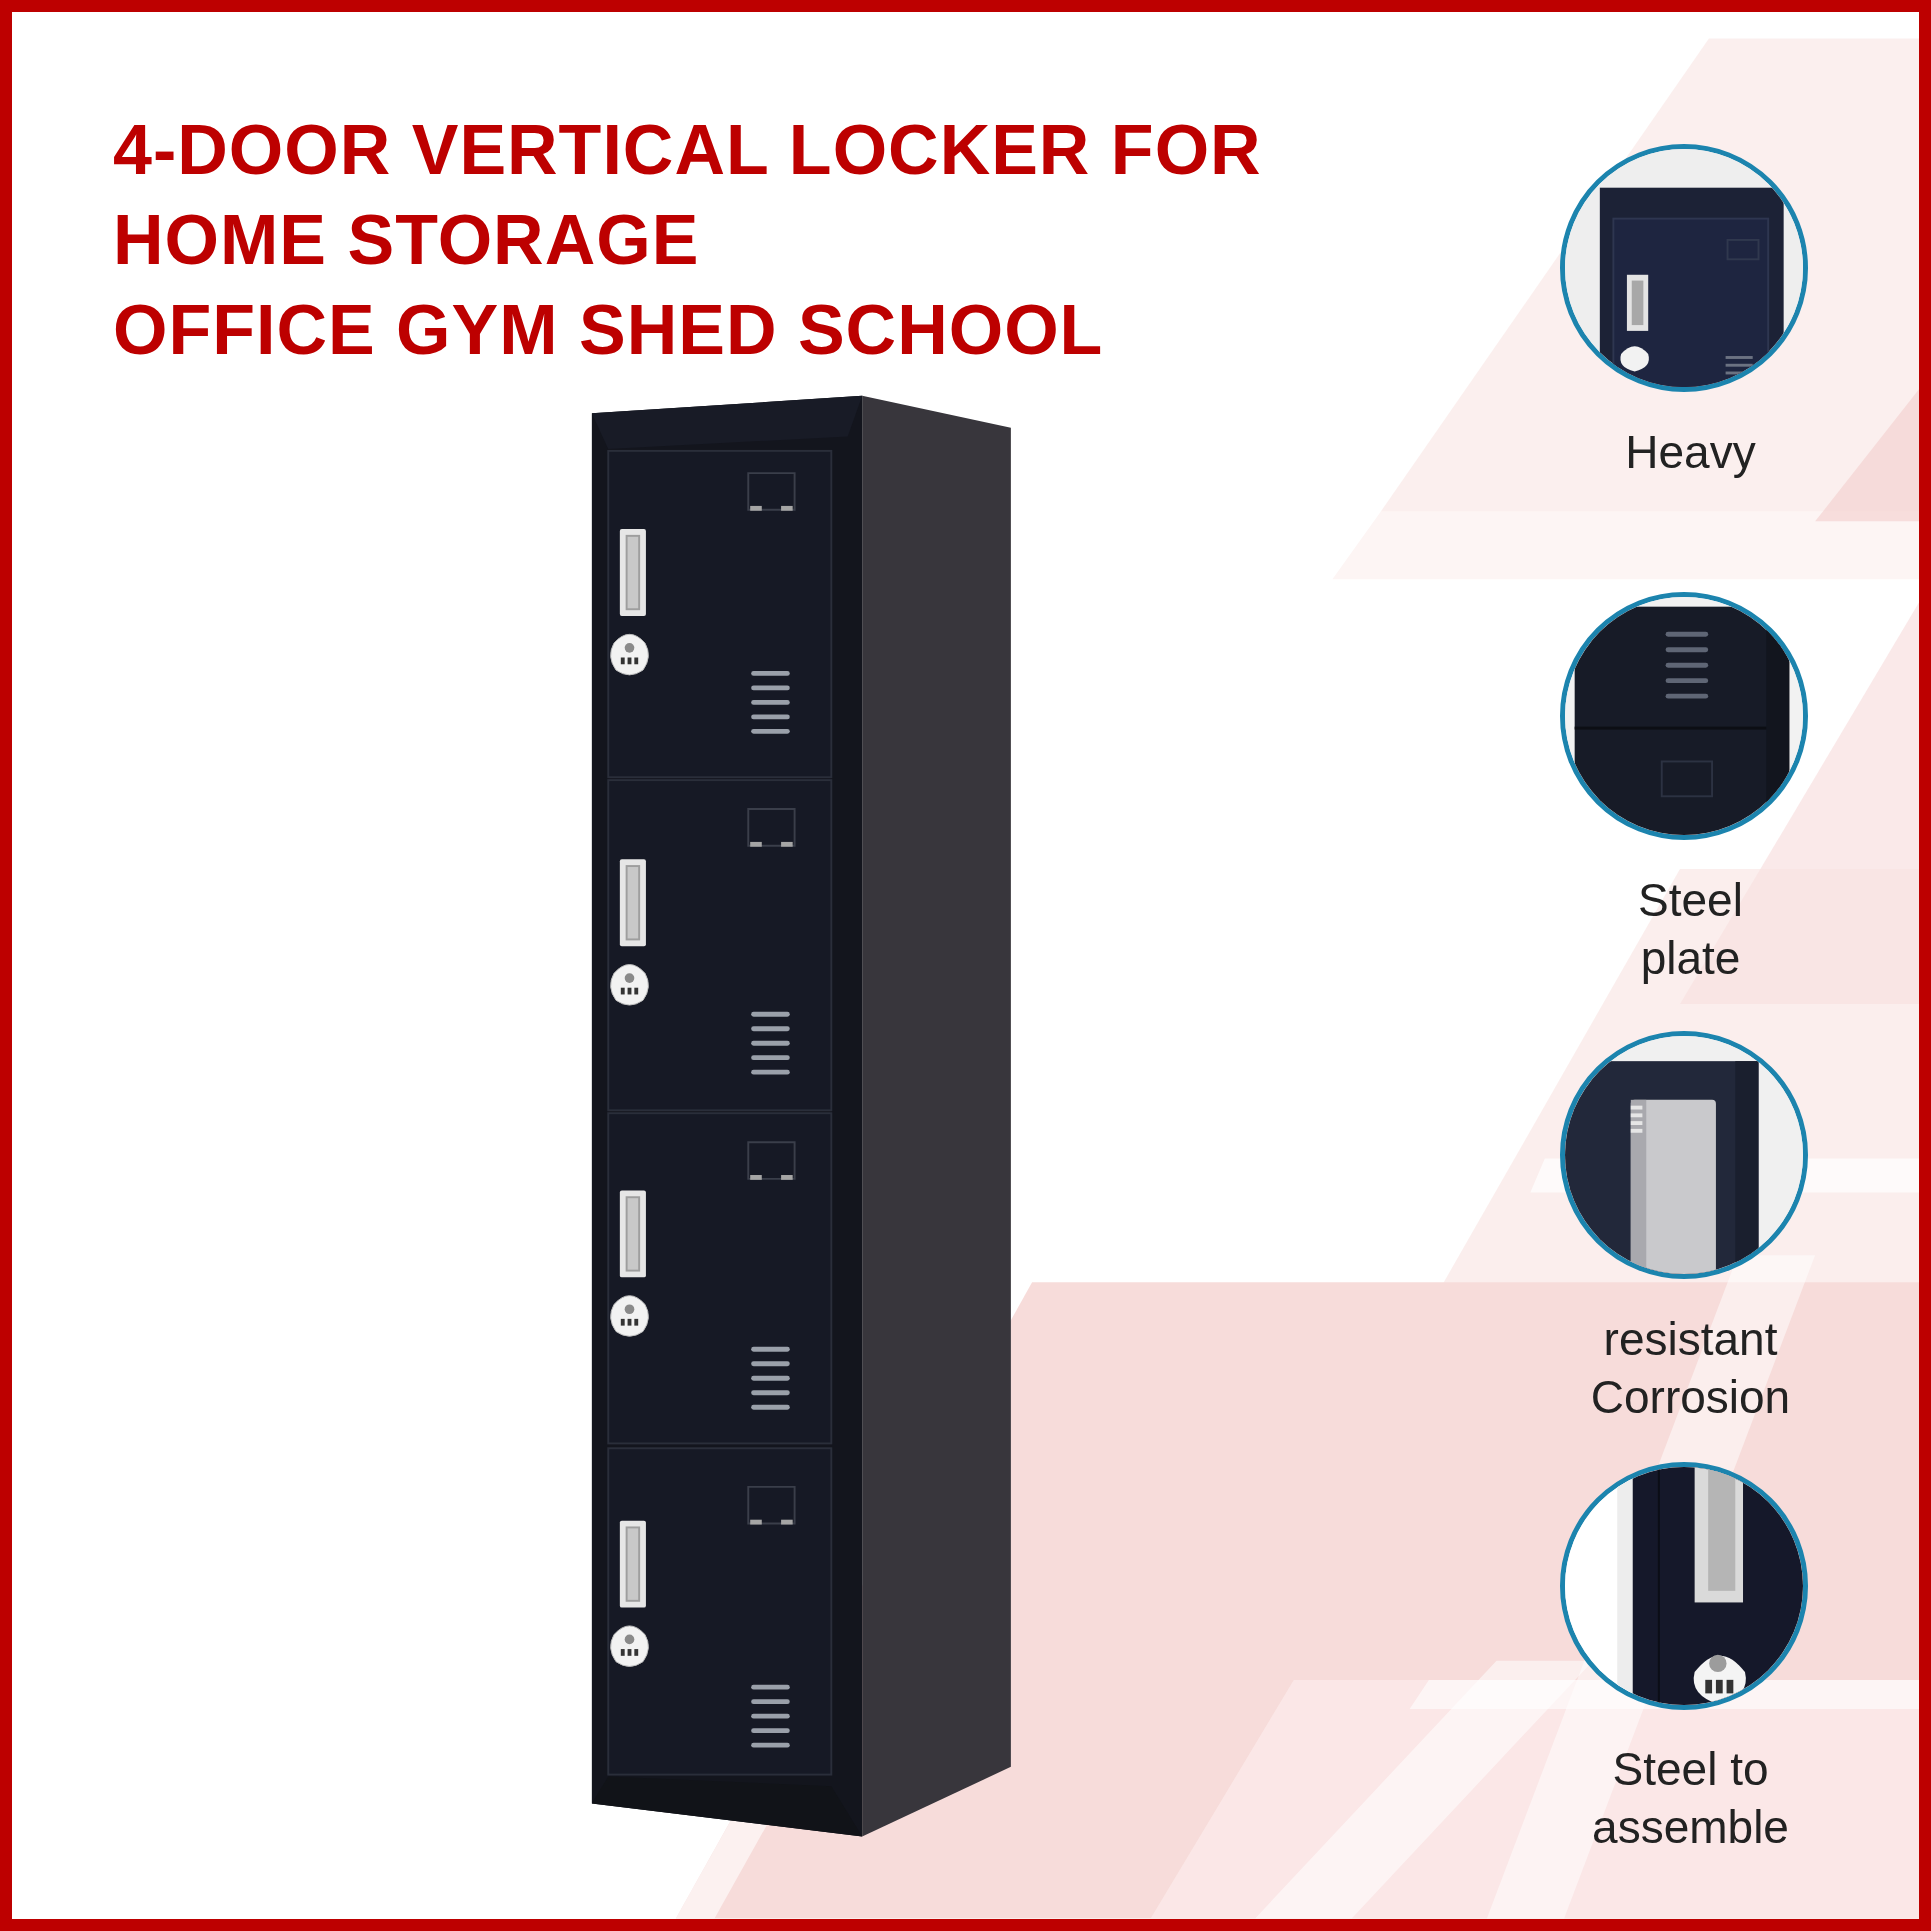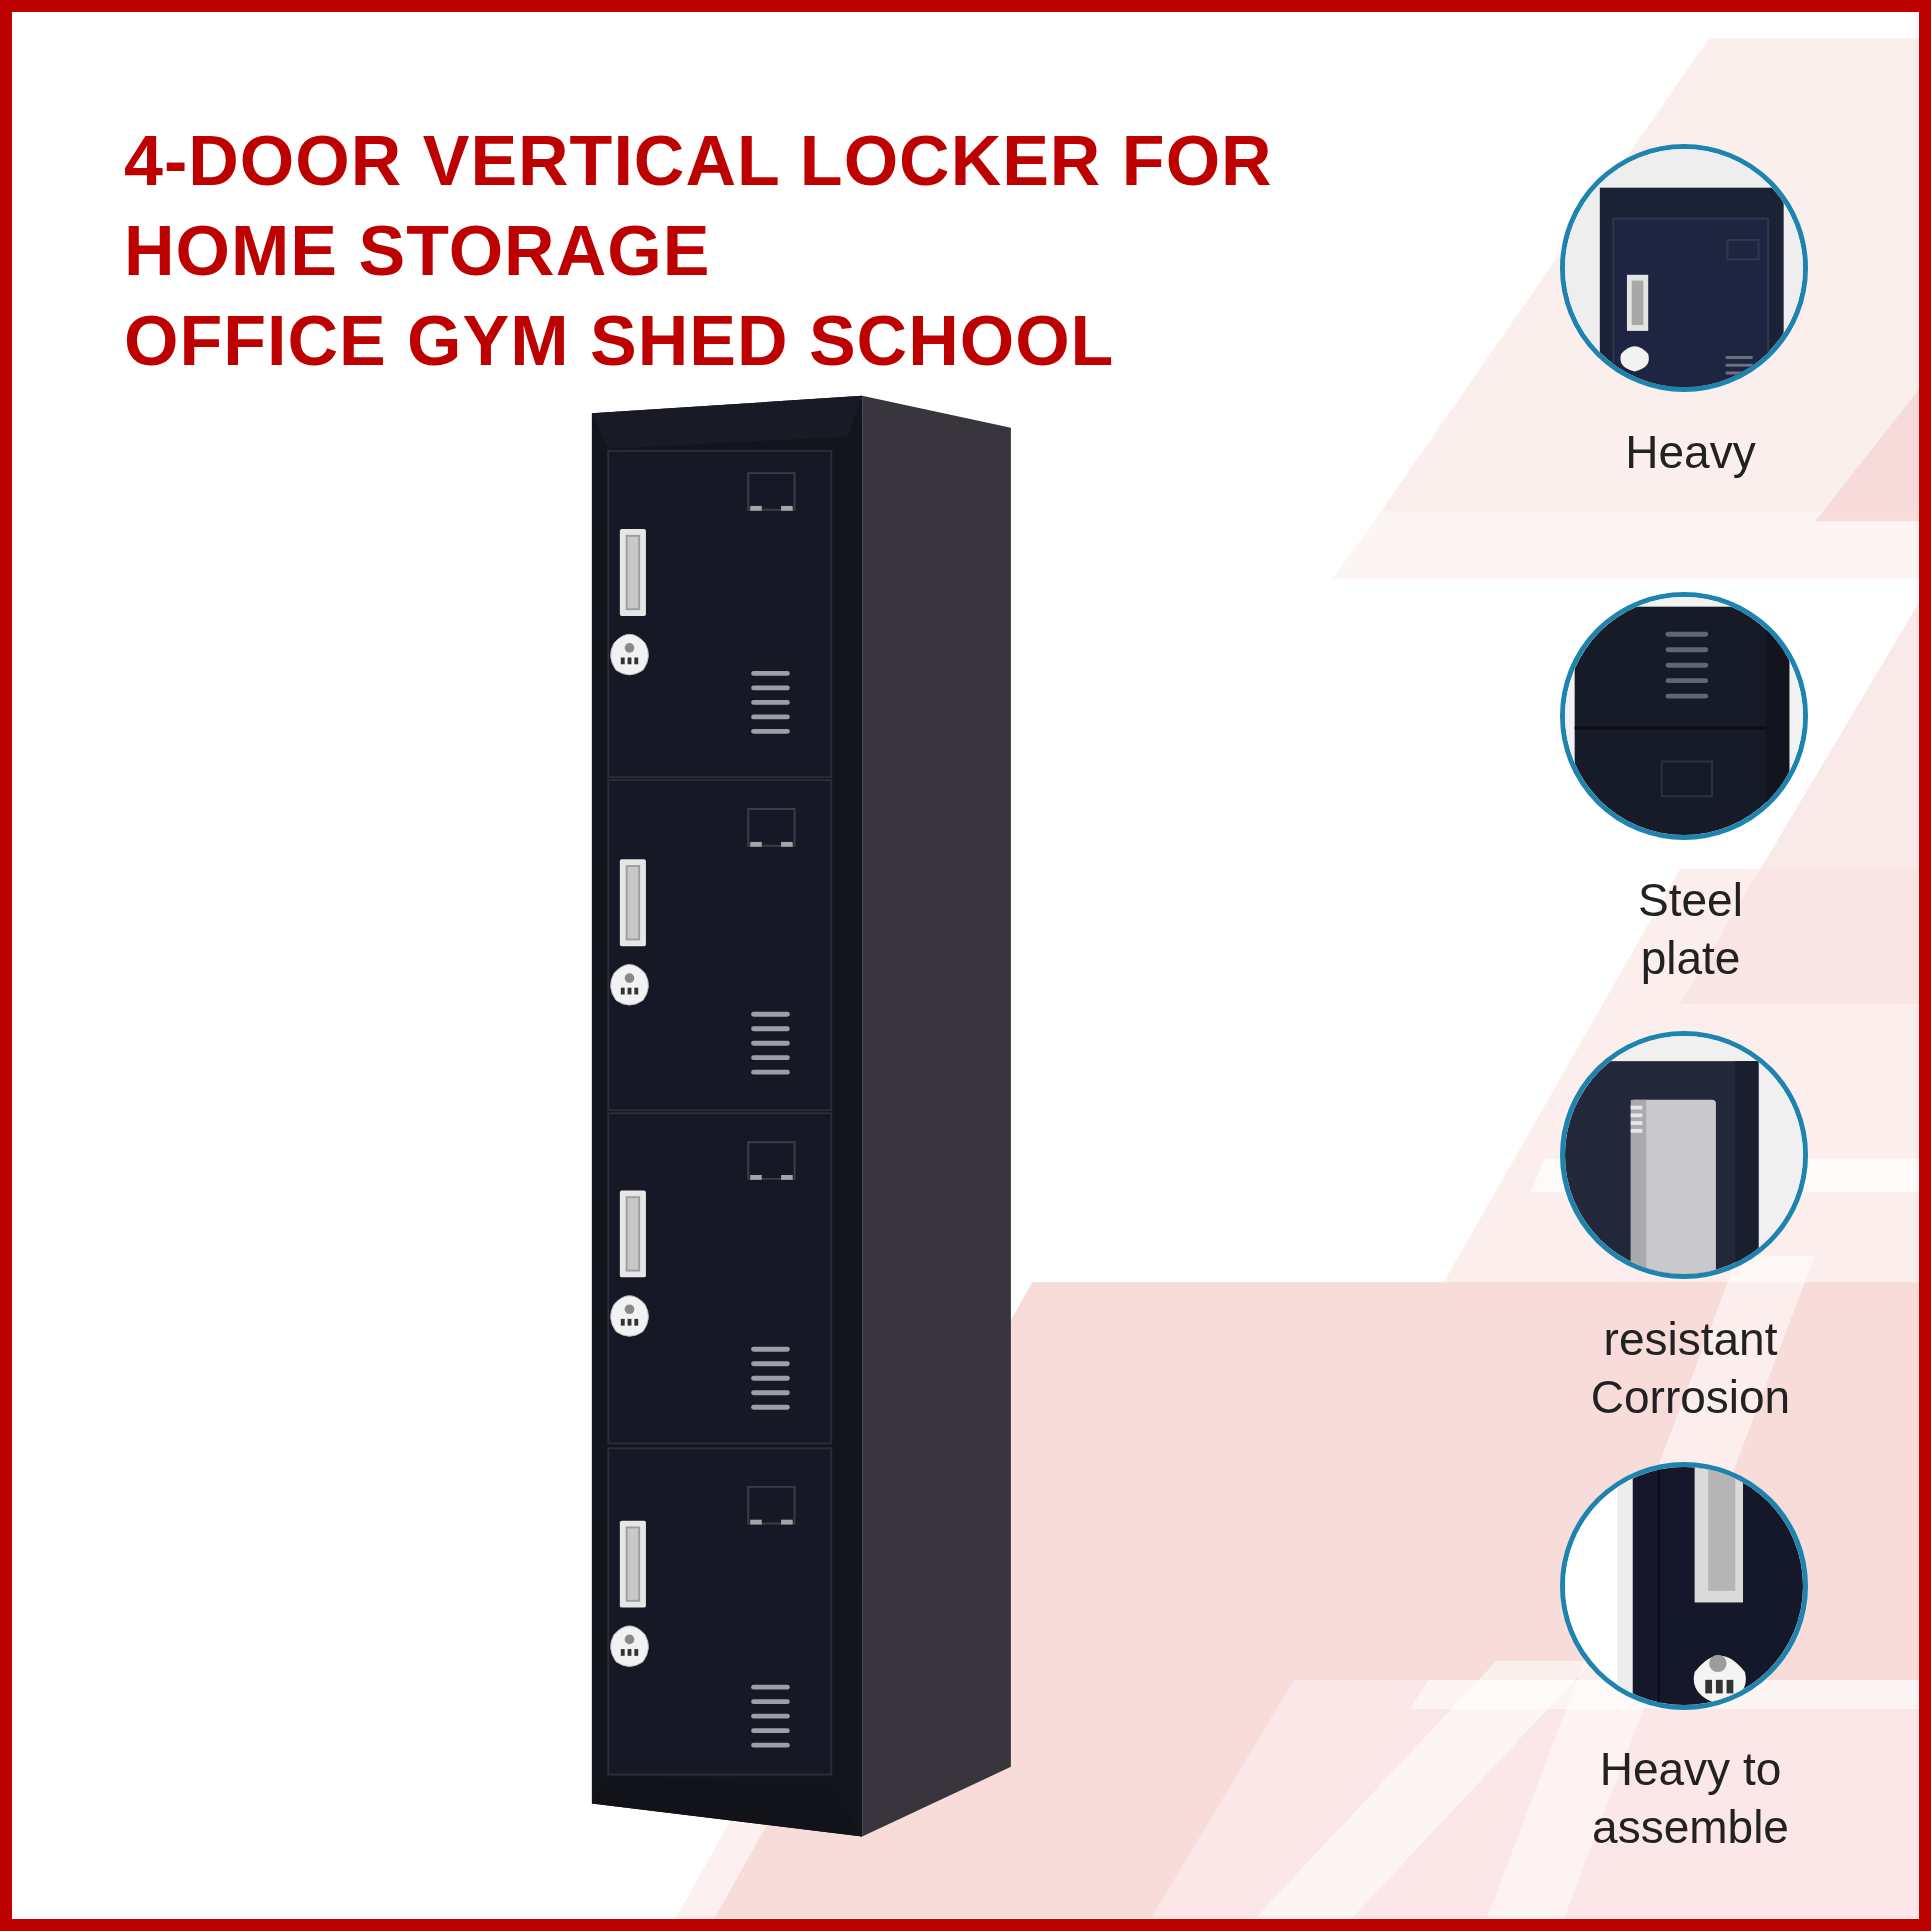--- a/index.html
+++ b/index.html
@@ -1,19 +1,19 @@
 <!DOCTYPE html>
 <html><head>
 <meta charset="utf-8">
 <style>
   html, body { margin: 0; padding: 0; }
   body { width: 1931px; height: 1931px; position: relative; overflow: hidden; background: #ffffff; font-family: "Liberation Sans", sans-serif; }
   .frame { position: absolute; inset: 0; border: 12.6px solid #BD0000; box-sizing: border-box; z-index: 50; pointer-events: none; }
   .bg { position: absolute; inset: 0; z-index: 0; }
-  .title { position: absolute; left: 108px; top: 100px; margin: 16px; color: #BD0000; font-weight: 700; font-size: 70px; line-height: 90px; letter-spacing: 1px; z-index: 5; font-family: "Liberation Sans", sans-serif; }
+  .title { position: absolute; left: 108px; top: 100px; margin: 5px; color: #BD0000; font-weight: 700; font-size: 70px; line-height: 90px; letter-spacing: 1px; z-index: 5; font-family: "Liberation Sans", sans-serif; }
   .title span { display: block; white-space: nowrap; }
   .locker { position: absolute; left: 0; top: 0; width: 1931px; height: 1931px; z-index: 3; }
   .circle { position: absolute; width: 238px; height: 238px; border-radius: 50%; border: 5.8px solid #1C84AE; background: #EEEEEE; overflow: hidden; left: 1560px; z-index: 6; }
   .circle svg { width: 100%; height: 100%; display: block; }
   .label { position: absolute; left: 1536px; width: 309px; text-align: center; font-weight: 400; font-size: 46px; line-height: 58px; color: #222222; z-index: 6; font-family: "Liberation Sans", sans-serif; }
   .label span { display: block; }
 </style>
 </head>
 <body>
 
@@ -164,18 +164,18 @@
     <rect x="134" y="0" width="50" height="140" fill="#DADADA"></rect>
     <rect x="148" y="0" width="28" height="128" fill="#B5B5B5"></rect>
     <path d="M 134 212 Q 160 178 186 212 Q 192 236 160 246 Q 128 236 134 212 Z" fill="#F4F4F4"></path>
     <circle cx="158" cy="203" r="9" fill="#9C9C9C"></circle>
     <rect x="145" y="220" width="7" height="14" fill="#333"></rect>
     <rect x="156" y="220" width="7" height="14" fill="#333"></rect>
     <rect x="167" y="220" width="7" height="14" fill="#333"></rect>
   </svg>
 </div>
 <div class="label" style="top:1740px;">
-  <span>Heavy to</span>
+  <span>Steel to</span>
   <span>assemble</span>
 </div>
 
 <div class="frame"></div>
 
 
 </body></html>

